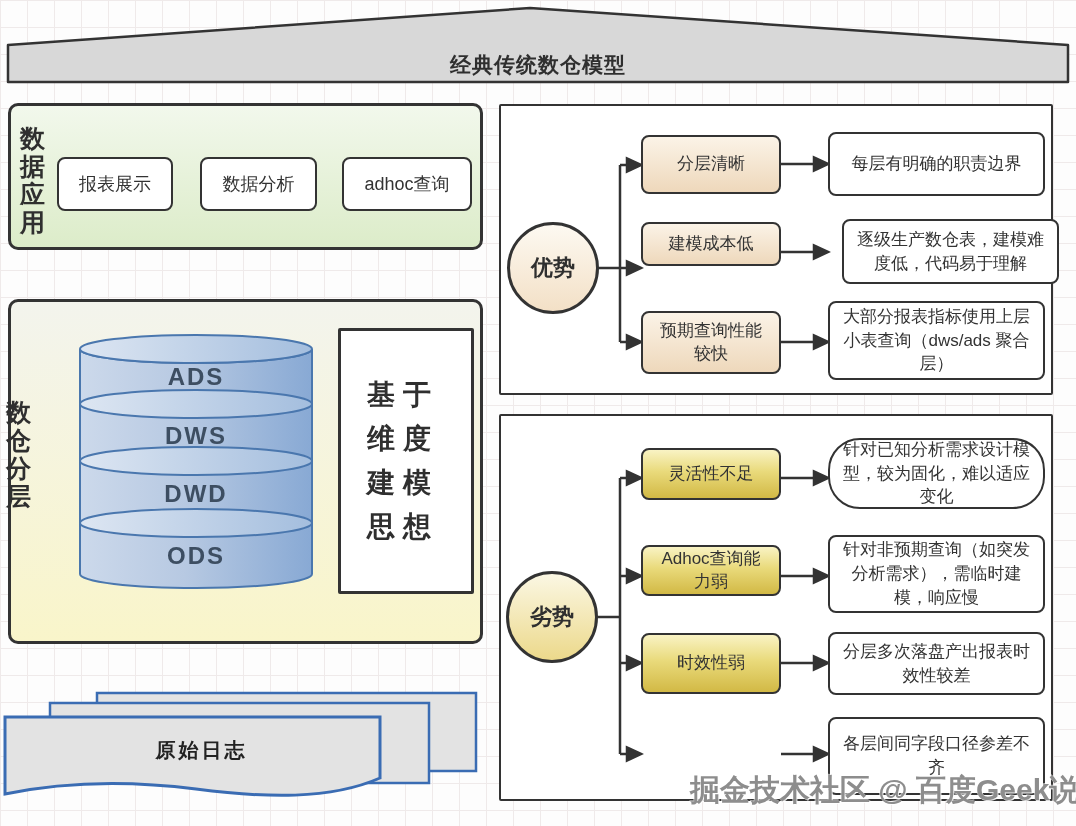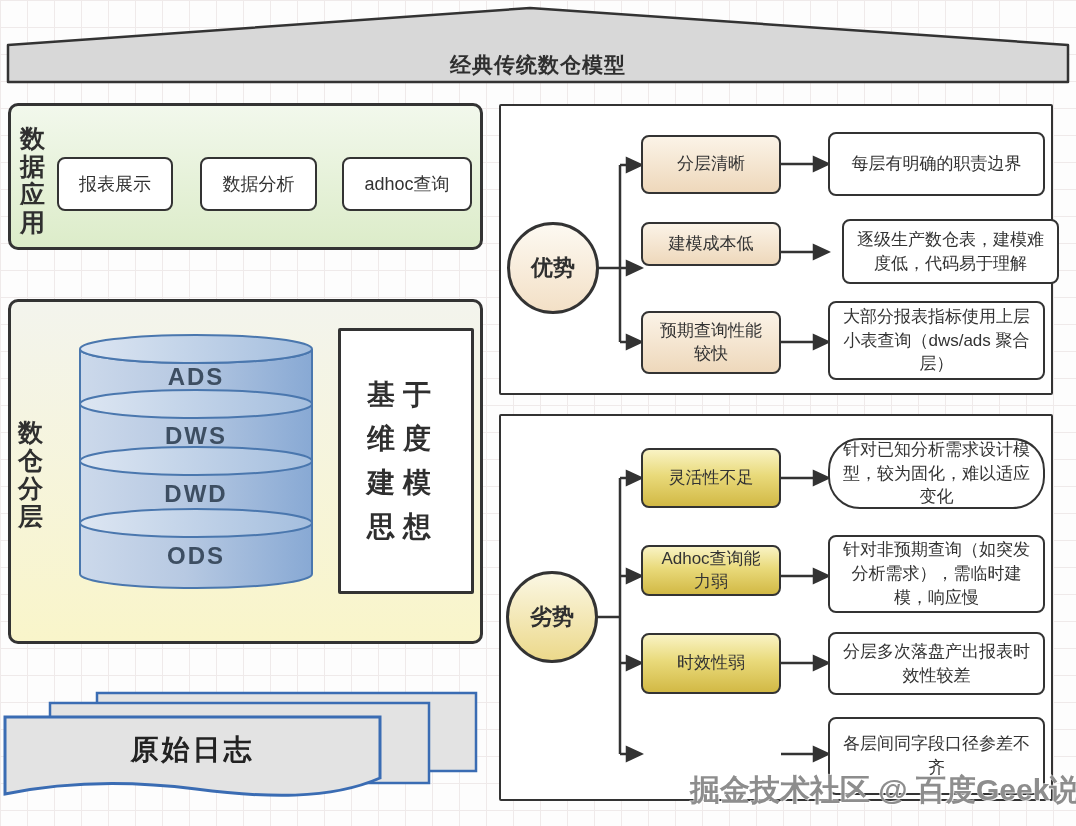--- a/index.html
+++ b/index.html
@@ -20,21 +20,21 @@
 
   .panel{border:3px solid #333;border-radius:10px;box-sizing:border-box;}
   .panel-app{left:8px;top:103px;width:475px;height:147px;background:linear-gradient(180deg,#f2f8ec 0%,#dcecc9 100%);}
   .panel-layers{left:8px;top:299px;width:475px;height:345px;background:linear-gradient(180deg,#f3f4ed 0%,#f9f5ca 100%);}
   .panel-right{border:2.5px solid #333;border-radius:2px;background:#fff;box-sizing:border-box;}
   .panel-adv{left:499px;top:104px;width:554px;height:291px;}
   .panel-dis{left:499px;top:414px;width:554px;height:387px;}
 
   .vlabel{width:30px;word-break:break-all;line-height:1.12;font-size:25px;font-weight:bold;color:#2f2f2f;}
   .vlabel-app{left:20px;top:124px;}
-  .vlabel-layers{left:18px;top:398px;margin-top:20px;}
+  .vlabel-layers{left:6px;top:398px;}
 
   .box{display:flex;align-items:center;justify-content:center;text-align:center;
        box-sizing:border-box;border:2.5px solid #333;border-radius:8px;color:#333;}
   .app-box{background:#fff;font-size:18px;height:54px;top:157px;}
   .app-box1{left:57px;width:116px;}
   .app-box2{left:200px;width:117px;}
   .app-box3{left:342px;width:130px;}
 
   .note-box{left:338px;top:328px;width:136px;height:266px;background:#fff;border:3px solid #333;border-radius:2px;}
   .note-text{width:78px;font-size:28px;font-weight:bold;letter-spacing:8px;line-height:44px;word-break:break-all;text-align:left;color:#2f2f2f;}
@@ -45,22 +45,22 @@
           font-size:22px;font-weight:bold;box-sizing:border-box;}
   .circle-adv{left:507px;top:222px;background:linear-gradient(180deg,#fdf9f1 0%,#f3e0c6 100%);}
   .circle-dis{left:506px;top:571px;background:linear-gradient(180deg,#fbf7e3 0%,#ecd98b 100%);}
 
   .adv-box{left:641px;width:140px;font-size:17px;padding:0 12px;line-height:1.35;
            background:linear-gradient(180deg,#fbf3e7 0%,#eed8bb 100%);}
   .dis-box{left:641px;width:140px;font-size:17px;padding:0 12px;line-height:1.35;
            background:linear-gradient(180deg,#f9f3c4 0%,#e9da7b 45%,#d2b945 100%);}
   .desc-box{left:828px;width:217px;font-size:17px;background:#fff;line-height:1.4;padding:0 13px;}
 
-  .raw-label{left:5px;top:717px;width:375px;height:66px;display:flex;align-items:center;justify-content:center;
-             font-size:28px;font-weight:bold;letter-spacing:3px;color:#222;z-index:6;}
+  .raw-label{left:14px;top:717px;width:375px;height:66px;display:flex;align-items:center;justify-content:center;
+             font-size:20px;font-weight:bold;letter-spacing:3px;color:#222;z-index:6;}
 
   .watermark{left:690px;top:770px;width:370px;text-align:right;font-size:30px;font-weight:bold;color:#8d8d8d;
              text-shadow:1px 1px 0 rgba(255,255,255,.85),-1px -1px 0 rgba(255,255,255,.6);z-index:10;white-space:nowrap;}
 </style>
 </head>
 <body>
 
 <div class="canvas">
 
   <div class="abs z2 panel panel-app"></div>
@@ -155,21 +155,21 @@
 
   <div class="abs z6 circle circle-adv">优势</div>
   <div class="abs z6 box adv-box" style="top:135px;height:59px;">分层清晰</div>
   <div class="abs z6 box adv-box" style="top:222px;height:44px;">建模成本低</div>
   <div class="abs z6 box adv-box" style="top:311px;height:63px;">预期查询性能较快</div>
   <div class="abs z6 box desc-box" style="top:132px;height:64px;">每层有明确的职责边界</div>
   <div class="abs z6 box desc-box" style="top:219px;height:65px;margin-left:14px;">逐级生产数仓表，建模难度低，代码易于理解</div>
   <div class="abs z6 box desc-box" style="top:301px;height:79px;">大部分报表指标使用上层小表查询（dws/ads 聚合层）</div>
 
   <div class="abs z6 circle circle-dis">劣势</div>
-  <div class="abs z6 box dis-box" style="top:448px;height:60px;">灵活性不足</div>
+  <div class="abs z6 box dis-box" style="top:448px;height:52px;">灵活性不足</div>
   <div class="abs z6 box dis-box" style="top:545px;height:51px;">Adhoc查询能力弱</div>
   <div class="abs z6 box dis-box" style="top:633px;height:61px;">时效性弱</div>
   <div class="abs z6 box desc-box" style="top:438px;height:71px;border-radius:32px;">针对已知分析需求设计模型，较为固化，难以适应变化</div>
   <div class="abs z6 box desc-box" style="top:535px;height:78px;">针对非预期查询（如突发分析需求），需临时建模，响应慢</div>
   <div class="abs z6 box desc-box" style="top:632px;height:63px;">分层多次落盘产出报表时效性较差</div>
   <div class="abs z6 box desc-box" style="top:717px;height:78px;">各层间同字段口径参差不齐</div>
 
   <div class="abs watermark">掘金技术社区 @ 百度Geek说</div>
 
 </div>

